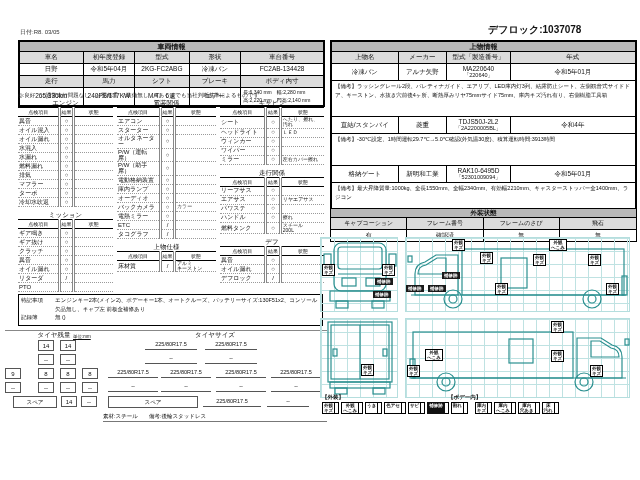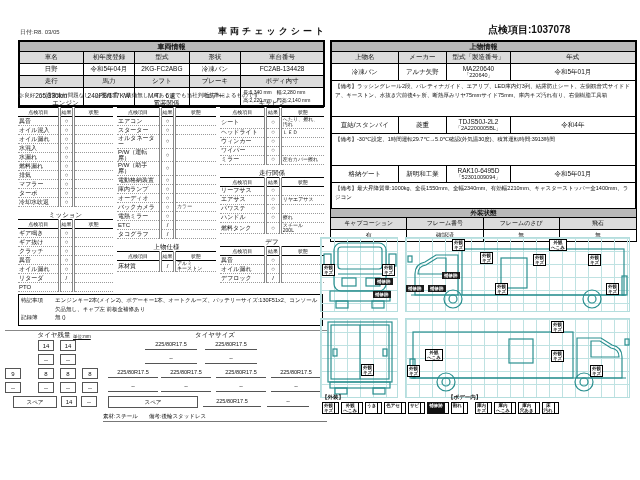--- a/index.html
+++ b/index.html
@@ -69,22 +69,21 @@
   .chip-s{font-size:4.5px;line-height:1.15;border:1px solid #000;padding:0 1px;text-align:center;white-space:pre-line;font-weight:bold;background:#fff}
   .lg.dark .chip-s{background:#111;color:#fff;border-color:#111}
   .mbox{width:4px;border:1px solid #000;border-left:none;background:#fff}
 </style>
 </head>
 <body>
 
 <div class="sheet">
 
   <span class="abs date">日付:R8. 03/05</span>
-  <span class="abs title">車両チェックシート</span>
-  <span class="abs mno">点検項目:1037078</span>
+  <span class="abs mno">デフロック:1037078</span>
 
   <div class="abs boxtbl" style="left:18px;top:40px;width:307px">
     <div class="tbar">車両情報</div>
     <div class="frow">
       <div class="fcell hcell" style="width:21%">車名</div>
       <div class="fcell hcell" style="width:17%">初年度登録</div>
       <div class="fcell hcell" style="width:18%">型式</div>
       <div class="fcell hcell" style="width:17%">形状</div>
       <div class="fcell hcell" style="width:27%">車台番号</div>
     </div>

